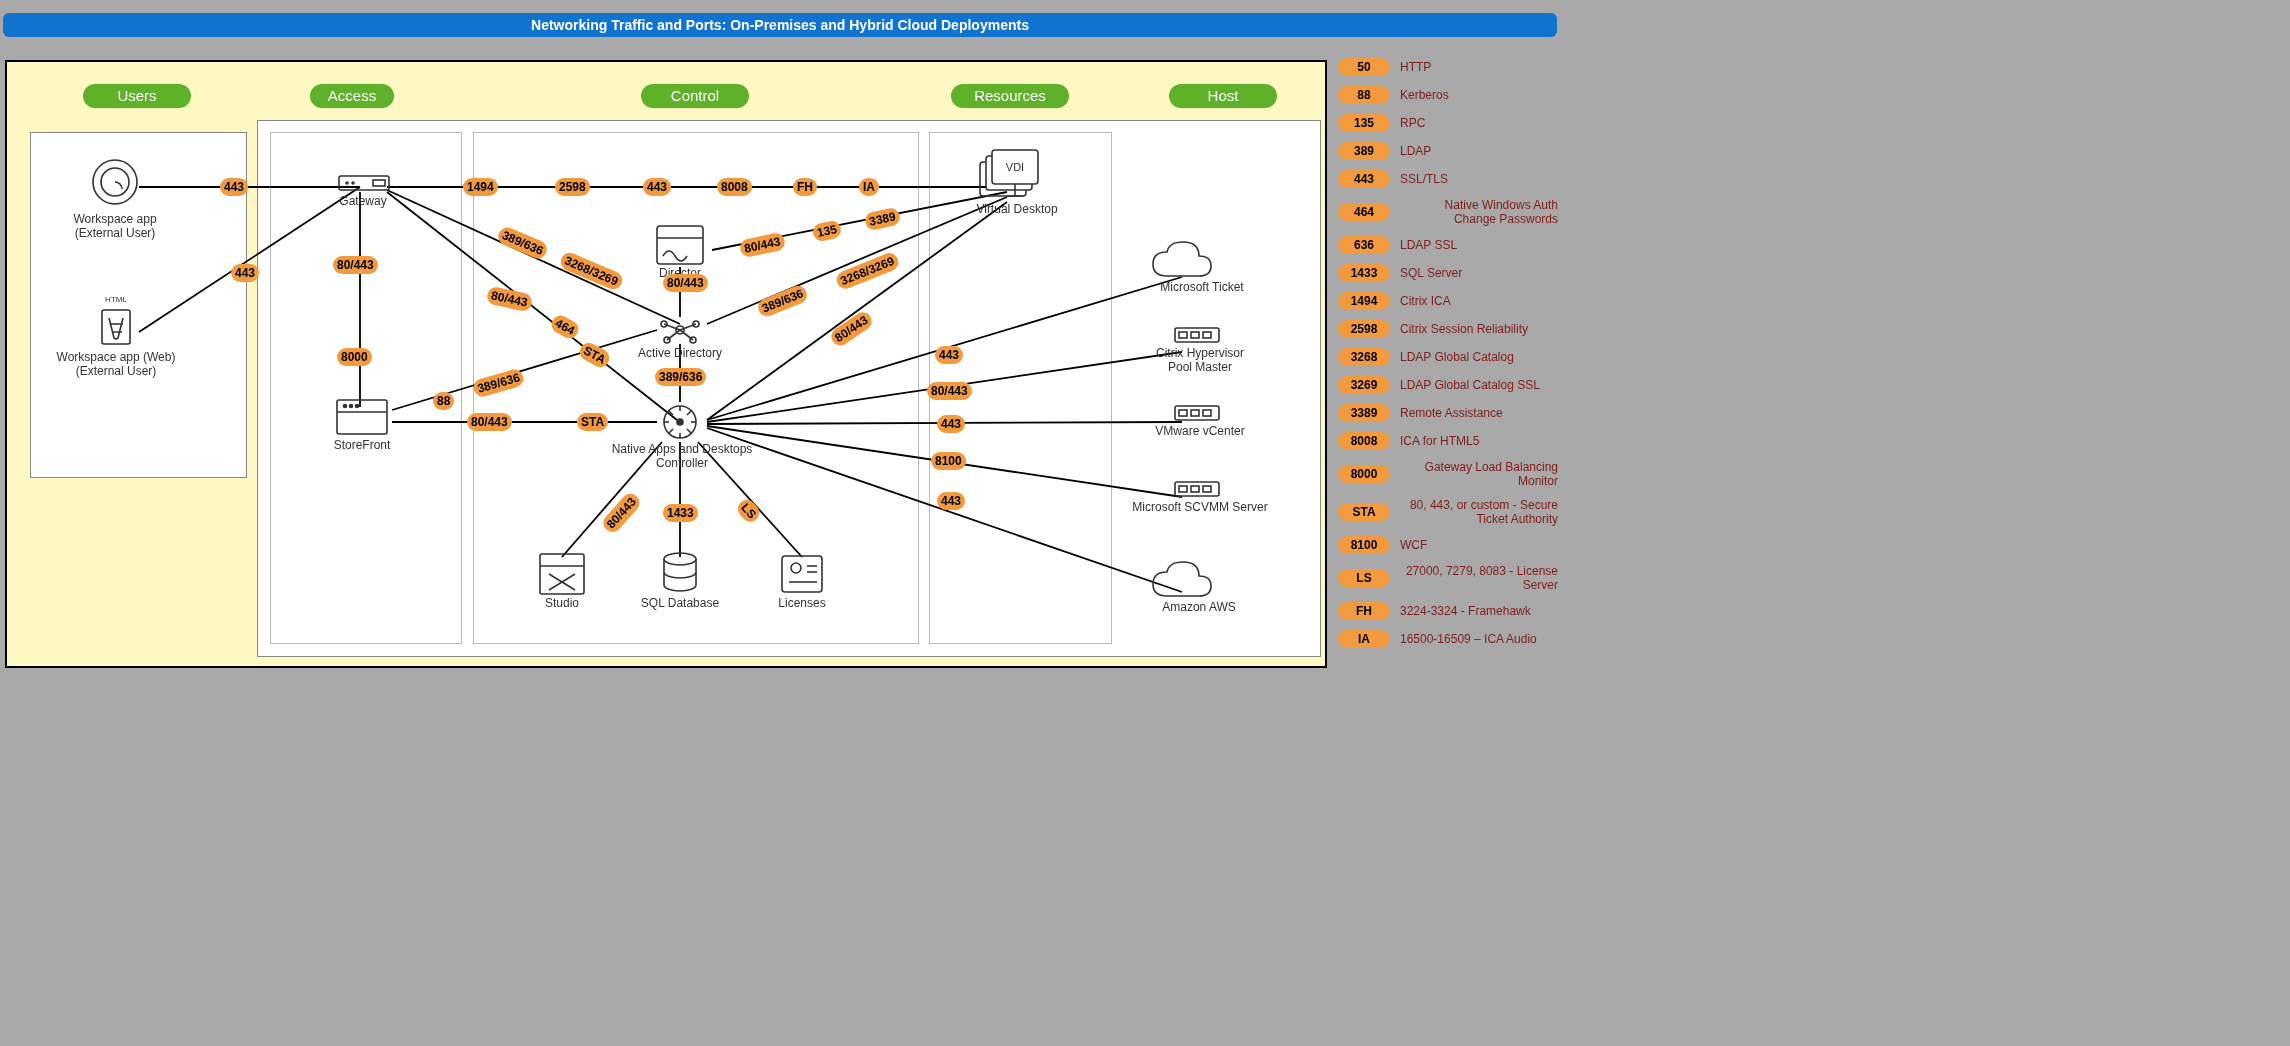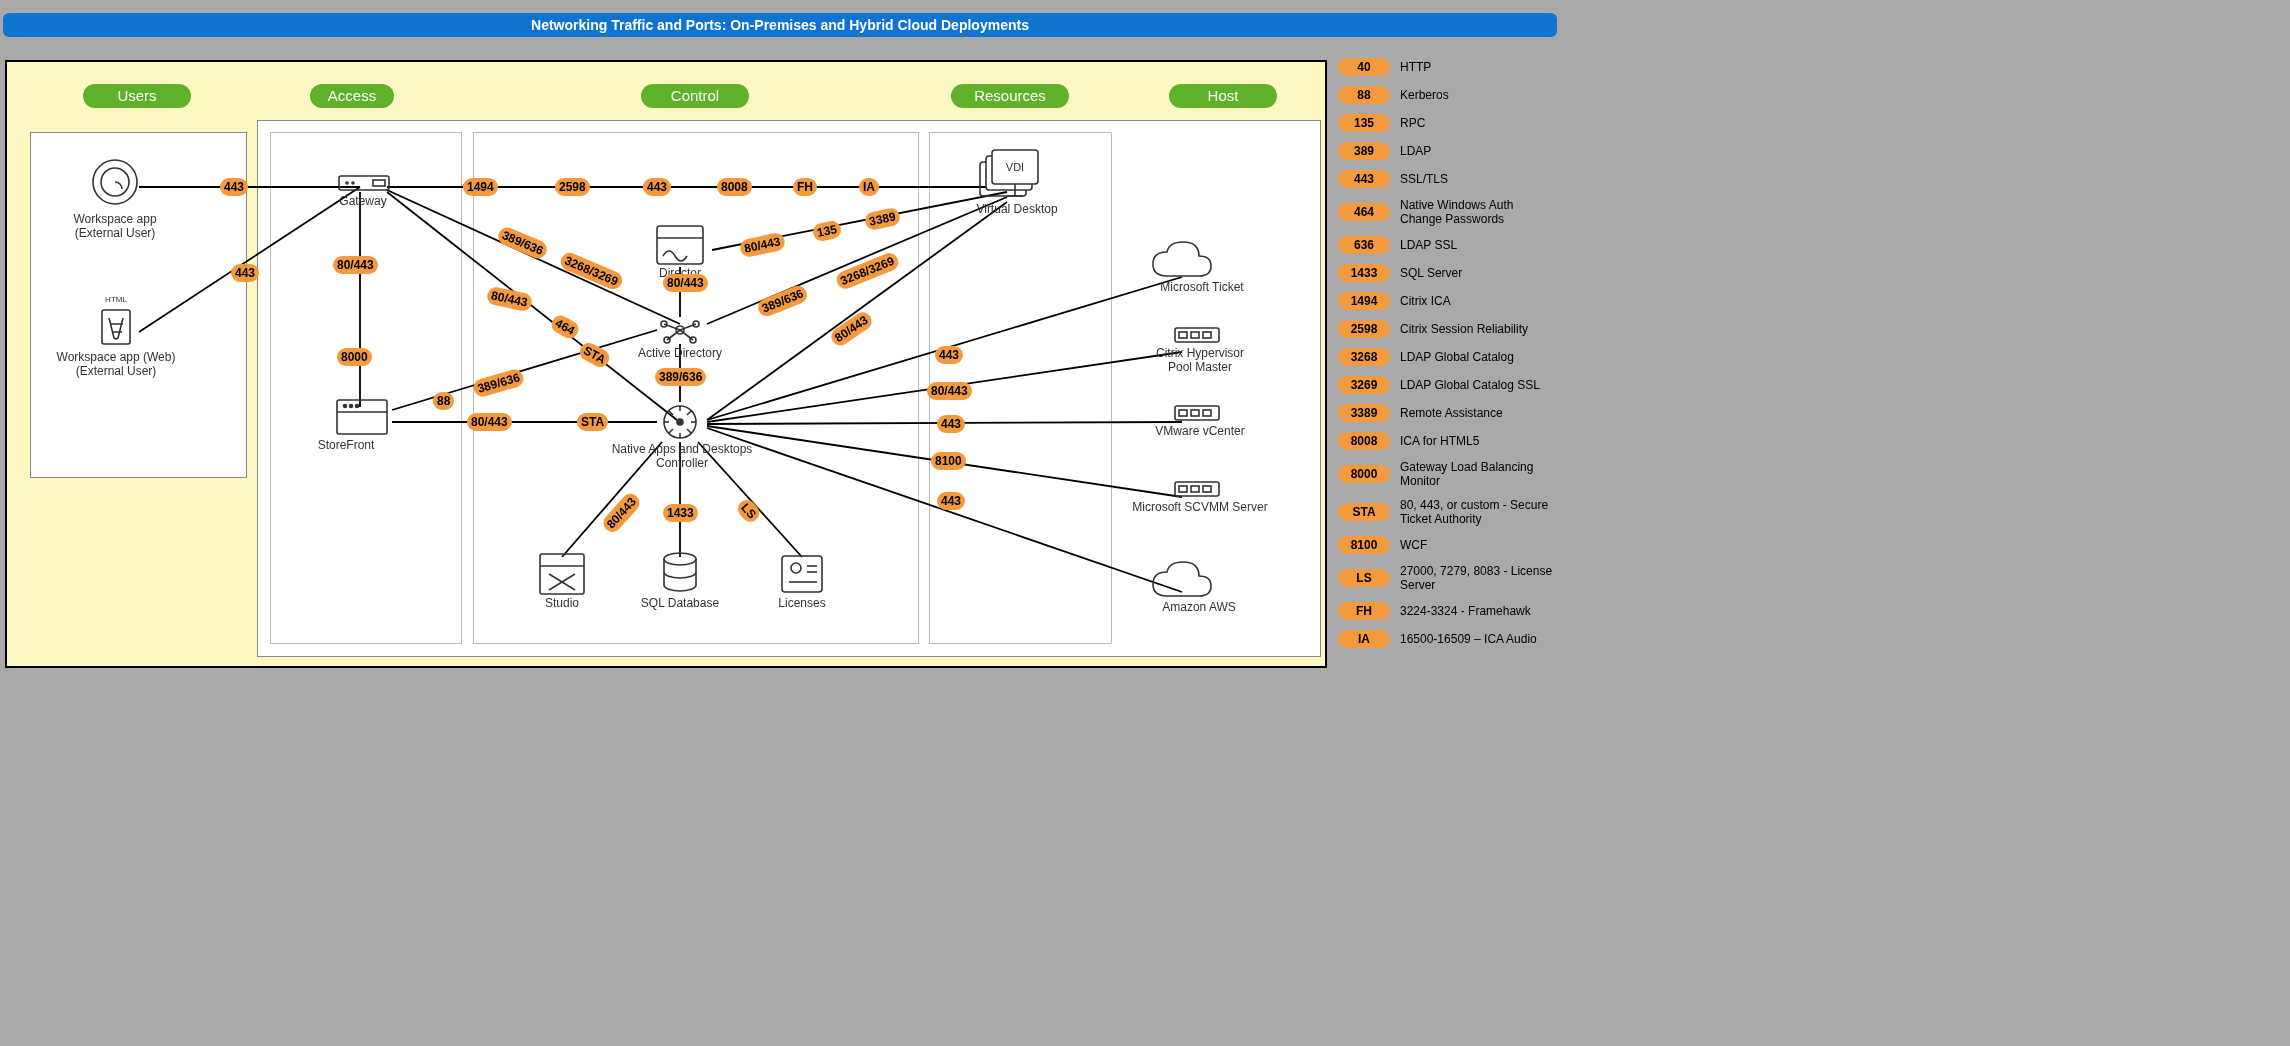--- a/index.html
+++ b/index.html
@@ -12,21 +12,21 @@
   .zone{position:absolute;border:1px solid #888;background:#fff;}
   .inner{position:absolute;border:1px solid #bbb;background:#fff;}
   
   .nlabel{position:absolute;text-align:center;font-size:12px;color:#333;line-height:14px;white-space:pre;}
   
   .pill{position:absolute;background:#f39a3e;border-radius:10px;color:#000;font-size:12px;font-weight:600;text-align:center;line-height:18px;height:18px;padding:0 4px;white-space:nowrap;}
   
   .legend{position:absolute;left:1338px;top:58px;width:220px;}
   .lg-row{display:flex;align-items:center;margin-bottom:10px;}
   .lg-pill{background:#f39a3e;border-radius:10px;min-width:44px;height:18px;line-height:18px;text-align:center;font-size:12px;font-weight:600;padding:0 4px;margin-right:10px;flex:0 0 auto;}
-  .lg-text{font-size:12px;color:#000000;line-height:14px;}
+  .lg-text{font-size:12px;color:#7f1d1d;line-height:14px;text-align:right;}
   svg{position:absolute;left:0;top:0;pointer-events:none;}
   .edge{stroke:#000;stroke-width:1.8;fill:none;}
   .icon{stroke:#333;stroke-width:1.6;fill:none;}
 </style>
 </head>
 <body>
 
 <div id="stage">
 
   <div class="title-bar">Networking Traffic and Ports: On-Premises and Hybrid Cloud Deployments</div>
@@ -185,21 +185,21 @@
       <g class="icon">
           <path d="M1160 534 q-14 0 -14 -12 q0 -12 14 -12 q2 -10 16 -10 q16 0 16 14 q12 0 12 10 q0 10 -12 10 z"></path>
         </g>
     </svg>
 
     <div class="nlabel" style="left:58px;top:150px;width:100px">Workspace app
 (External User)</div>
     <div class="nlabel" style="left:44px;top:288px;width:130px">Workspace app (Web)
 (External User)</div>
     <div class="nlabel" style="left:326px;top:132px;width:60px">Gateway</div>
-    <div class="nlabel" style="left:304px;top:376px;width:70px">StoreFront</div>
+    <div class="nlabel" style="left:320px;top:376px;width:70px">StoreFront</div>
     <div class="nlabel" style="left:640px;top:204px;width:66px">Director</div>
     <div class="nlabel" style="left:618px;top:284px;width:110px">Active Directory</div>
     <div class="nlabel" style="left:590px;top:380px;width:170px">Native Apps and Desktops
 Controller</div>
     <div class="nlabel" style="left:528px;top:534px;width:54px">Studio</div>
     <div class="nlabel" style="left:630px;top:534px;width:86px">SQL Database</div>
     <div class="nlabel" style="left:765px;top:534px;width:60px">Licenses</div>
     <div class="nlabel" style="left:960px;top:140px;width:100px">Virtual Desktop</div>
     <div class="nlabel" style="left:1140px;top:218px;width:110px">Microsoft Ticket</div>
     <div class="nlabel" style="left:1138px;top:284px;width:110px">Citrix Hypervisor
@@ -241,21 +241,21 @@
     <div class="pill" style="left:924px;top:390px">8100</div>
     <div class="pill" style="left:930px;top:430px">443</div>
     <div class="pill" style="left:592px;top:442px;transform:rotate(-48deg)">80/443</div>
     <div class="pill" style="left:656px;top:442px">1433</div>
     <div class="pill" style="left:730px;top:440px;transform:rotate(48deg)">LS</div>
 
   </div>
 
   <div class="legend" id="legend">
       <div class="lg-row">
-        <div class="lg-pill">40</div>
+        <div class="lg-pill">50</div>
         <div class="lg-text">HTTP</div>
       </div>
       <div class="lg-row">
         <div class="lg-pill">88</div>
         <div class="lg-text">Kerberos</div>
       </div>
       <div class="lg-row">
         <div class="lg-pill">135</div>
         <div class="lg-text">RPC</div>
       </div>

